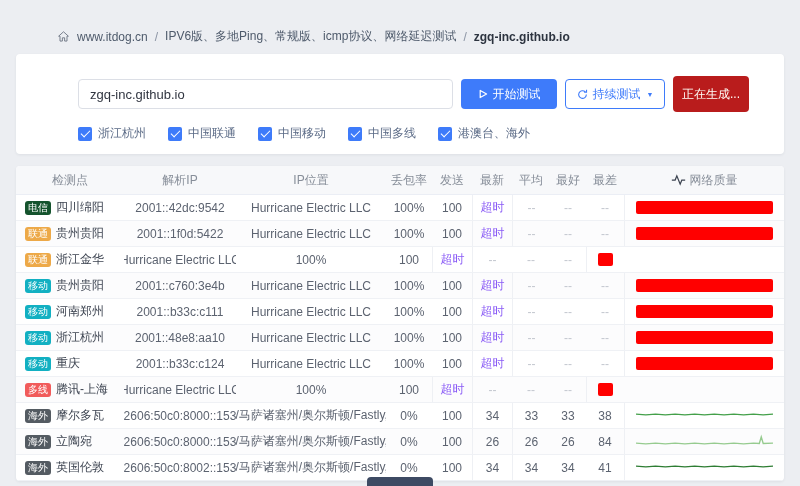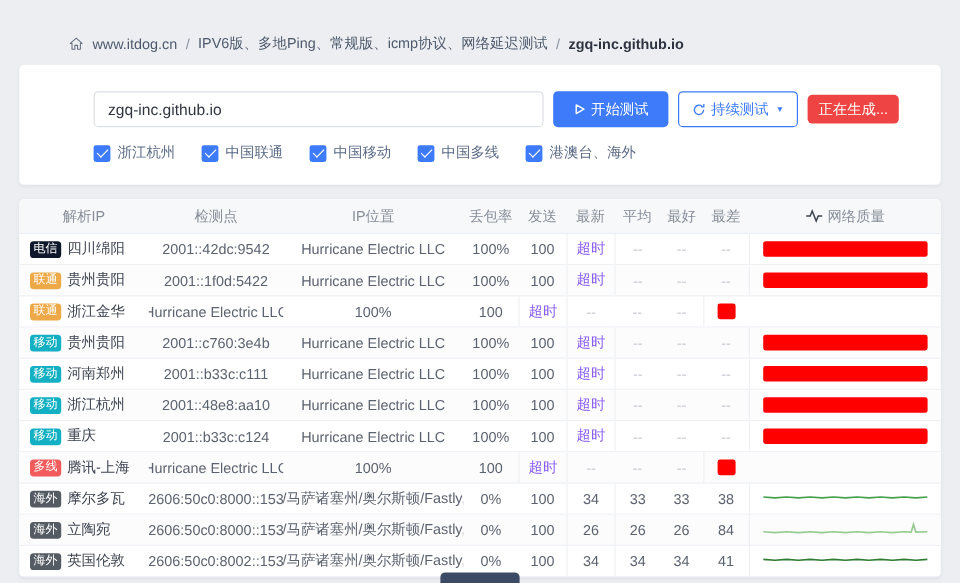--- a/index.html
+++ b/index.html
@@ -31,21 +31,21 @@
     font-family:"Liberation Sans","DejaVu Sans",sans-serif;
   }
   .btn{
     height:30px;box-sizing:border-box;border-radius:4px;border:none;
     font-size:12px;display:inline-flex;align-items:center;justify-content:center;
     gap:5px;cursor:pointer;flex:none;white-space:nowrap;
     font-family:"Liberation Sans","DejaVu Sans",sans-serif;
   }
   .btn-primary{background:#3e7bfa;color:#fff;width:96px;margin-left:8px;}
   .btn-outline{background:#fff;border:1px solid #3e7bfa;color:#3e7bfa;width:100px;margin-left:8px;}
-  .btn-warning{background:#ef4444;color:#fffdf7;width:76px;height:24px;margin-left:8px;}
+  .btn-warning{background:#b91c1c;color:#fffdf7;width:76px;height:36px;margin-left:8px;}
   .caret{font-size:7px;line-height:1;margin-left:1px;}
   .cb-row{display:flex;align-items:center;margin-top:13px;gap:22px;}
   .cb{display:inline-flex;align-items:center;gap:6px;font-size:12px;color:#5a6a86;cursor:pointer;}
   .cb-box{width:14px;height:14px;border-radius:2px;background:#3e7bfa;position:relative;flex:none;}
   .cb-box::after{
     content:"";position:absolute;left:4.5px;top:1.5px;width:4px;height:8px;
     border:solid #fff;border-width:0 1.5px 1.5px 0;transform:rotate(45deg);
   }
   
   .table-card{margin-top:12px;overflow:hidden;font-size:12px;}
@@ -126,40 +126,40 @@
       </label>
       <label class="cb">
         <span class="cb-box"></span>
         <span class="cb-label">港澳台、海外</span>
       </label>
     </div>
 </div>
 
 <div class="card table-card">
   <div class="thead">
+      <div class="hcell">检测点</div>
       <div class="hcell">解析IP</div>
-      <div class="hcell">检测点</div>
       <div class="hcell">IP位置</div>
       <div class="hcell">丢包率</div>
       <div class="hcell">发送</div>
       <div class="hcell">最新</div>
       <div class="hcell">平均</div>
       <div class="hcell">最好</div>
       <div class="hcell">最差</div>
       <div class="hcell">
         <svg width="15" height="12" viewBox="0 0 18 14">
           <polyline points="1,7 5,7 7,2 11,12 13,7 17,7" fill="none" stroke="#3c4350" stroke-width="1.5"></polyline>
         </svg>
         <span>网络质量</span>
       </div>
     </div>
   <div class="tbody">
       <div class="trow">
         <div class="cell c-node">
-          <span class="badge" style="background: #0f172a;">电信</span>
+          <span class="badge" style="background: #14532d;">电信</span>
           <span>四川绵阳</span>
         </div>
         <div class="cell">2001::42dc:9542</div>
         <div class="cell">Hurricane Electric LLC</div>
         <div class="cell">100%</div>
         <div class="cell">100</div>
         <div class="cell bl timeout">超时</div>
         <div class="cell bl dash">--</div>
         <div class="cell dash">--</div>
         <div class="cell dash">--</div>

